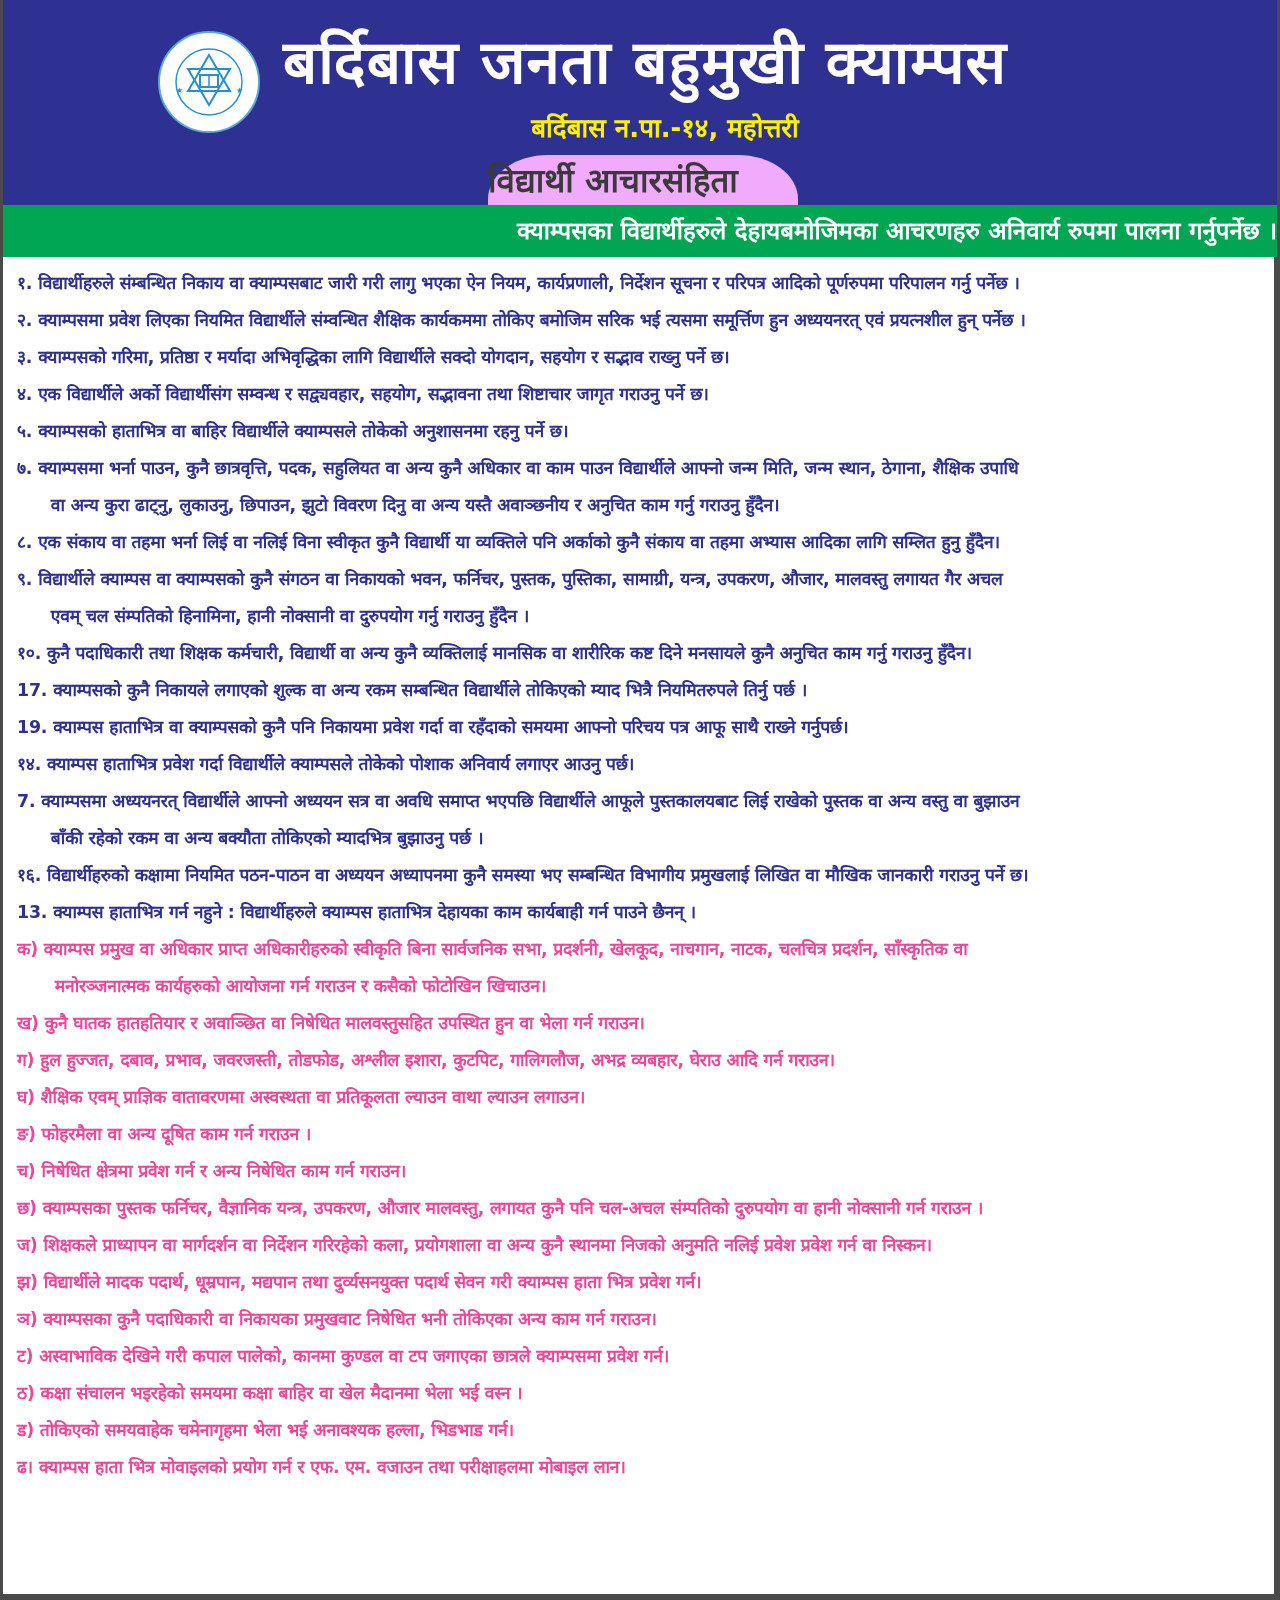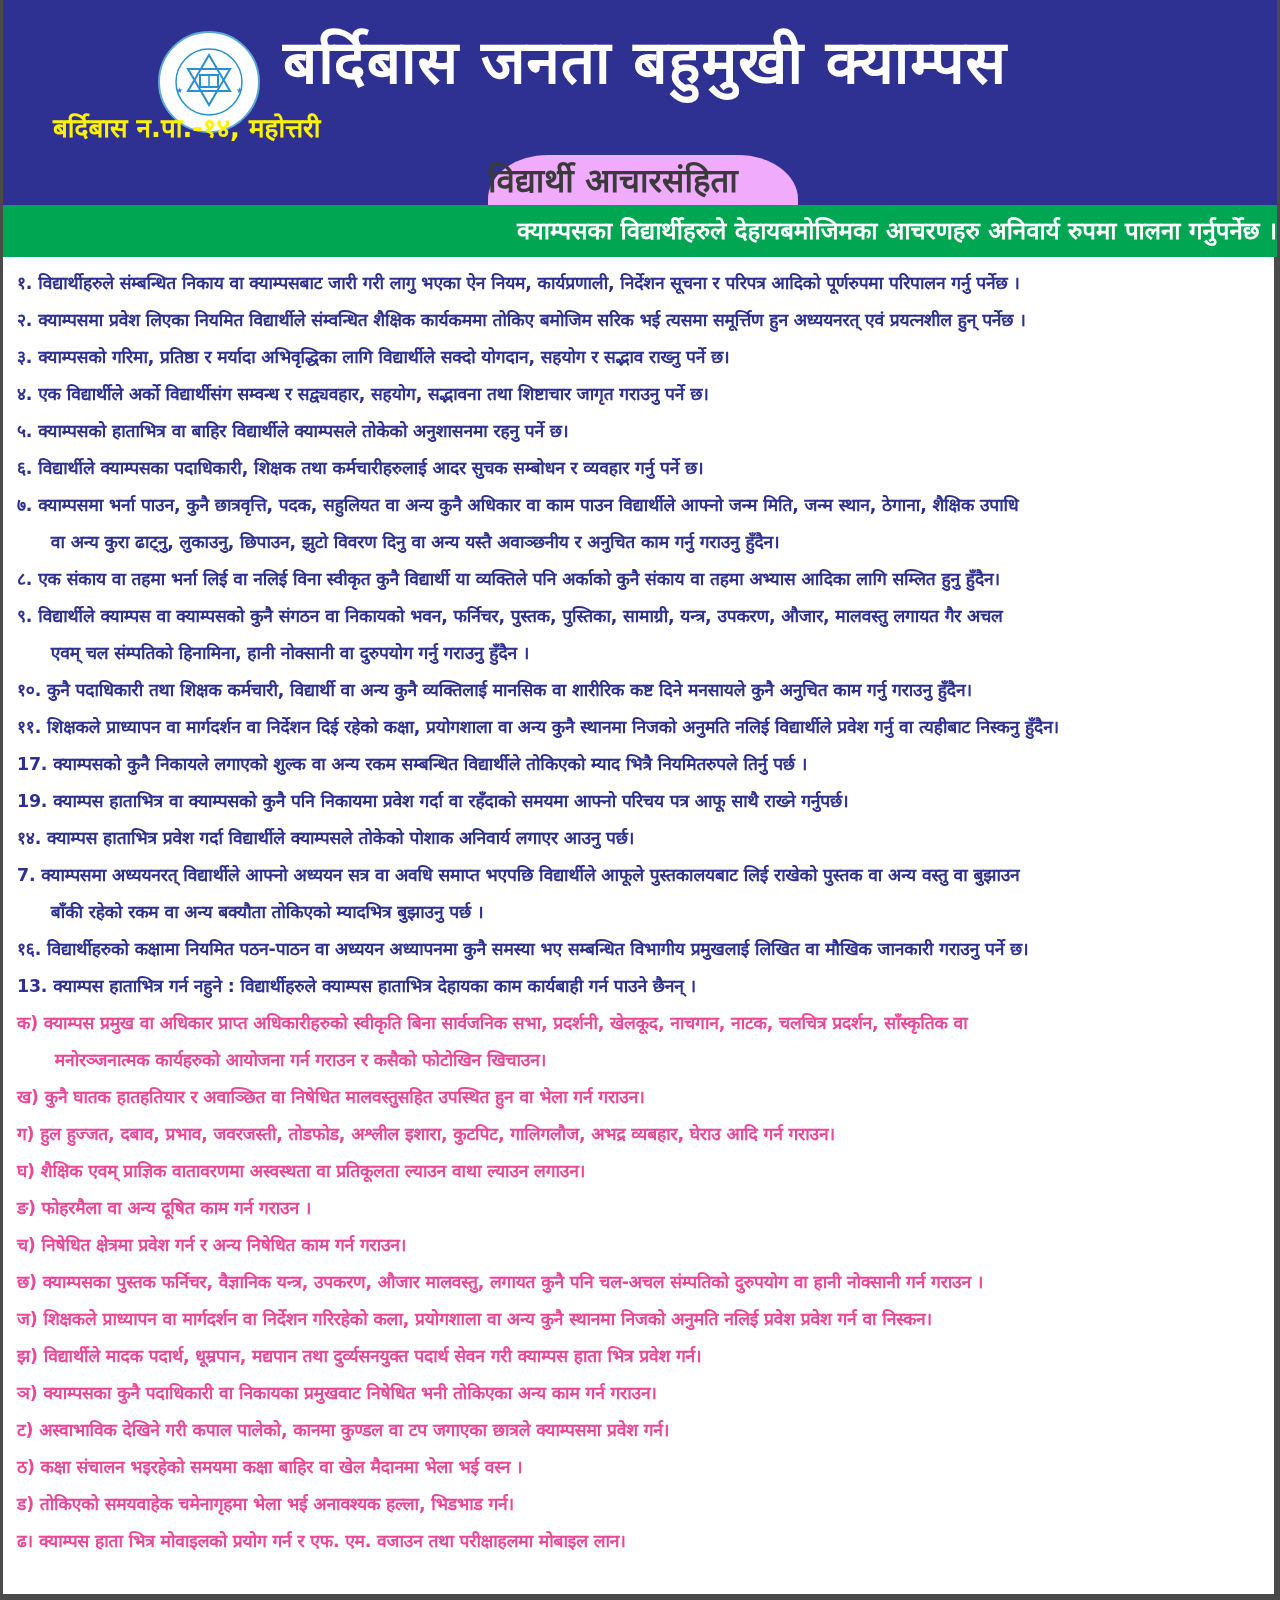--- a/index.html
+++ b/index.html
@@ -25,21 +25,21 @@
     background: #ffffff;
     border: 2px solid #5aa7d8;
   }
   .logo svg { position: absolute; left: 0; top: 0; }
   .title {
     position: absolute; left: 280px; top: 22px; width: 840px;
     color: #ffffff; font-weight: bold; font-size: 60px; line-height: 80px;
     letter-spacing: 1px; white-space: nowrap;
   }
   .subtitle {
-    position: absolute; left: 0; top: 108px; width: 1274px; 
+    position: absolute; left: 0; top: 108px; width: 1274px; text-align: center;
     color: #fff200; font-weight: bold; font-size: 26px; line-height: 40px;
     padding-left: 50px;
   }
   .tab-label {
     position: absolute; left: 485px; top: 155px; width: 310px; height: 52px;
     background: #f0abfc;
     border-radius: 60px 60px 0 0 / 44px 44px 0 0;
     color: #3a3a3a; font-weight: bold; font-size: 33px; line-height: 52px;
     text-align: left;
   }
@@ -106,38 +106,32 @@
         <div class="rule">
           <div class="line" style="transform: scaleX(0.996); transform-origin: left center;"><span class="num">३.</span> <span>क्याम्पसको गरिमा, प्रतिष्ठा र मर्यादा अभिवृद्धिका लागि विद्यार्थीले सक्दो योगदान, सहयोग र सद्भाव राख्नु पर्ने छ।</span></div>
         </div>
         <div class="rule">
           <div class="line" style="transform: scaleX(0.996); transform-origin: left center;"><span class="num">४.</span> <span>एक विद्यार्थीले अर्को विद्यार्थीसंग सम्वन्ध र सद्व्यवहार, सहयोग, सद्भावना तथा शिष्टाचार जागृत गराउनु पर्ने छ।</span></div>
         </div>
         <div class="rule">
           <div class="line" style="transform: scaleX(0.996); transform-origin: left center;"><span class="num">५.</span> <span>क्याम्पसको हाताभित्र वा बाहिर विद्यार्थीले क्याम्पसले तोकेको अनुशासनमा रहनु पर्ने छ।</span></div>
         </div>
         <div class="rule">
-          <div class="line" style="transform: scaleX(0.996); transform-origin: left center;"><span class="num">६.</span> <span>विद्यार्थीले क्याम्पसका पदाधिकारी, शिक्षक तथा कर्मचारीहरुलाई आदर सुचक सम्बोधन र व्यवहार गर्नु पर्ने छ।</span></div>
-        </div>
-        <div class="rule">
           <div class="line" style="transform: scaleX(0.996); transform-origin: left center;"><span class="num">७.</span> <span>क्याम्पसमा भर्ना पाउन, कुनै छात्रवृत्ति, पदक, सहुलियत वा अन्य कुनै अधिकार वा काम पाउन विद्यार्थीले आफ्नो जन्म मिति, जन्म स्थान, ठेगाना, शैक्षिक उपाधि</span></div>
           <div class="line cont" style="transform: scaleX(0.996); transform-origin: left center;"><span>वा अन्य कुरा ढाट्नु, लुकाउनु, छिपाउन, झुटो विवरण दिनु वा अन्य यस्तै अवाञ्छनीय र अनुचित काम गर्नु गराउनु हुँदैन।</span></div>
         </div>
         <div class="rule">
           <div class="line" style="transform: scaleX(0.996); transform-origin: left center;"><span class="num">८.</span> <span>एक संकाय वा तहमा भर्ना लिई वा नलिई विना स्वीकृत कुनै विद्यार्थी या व्यक्तिले पनि अर्काको कुनै संकाय वा तहमा अभ्यास आदिका लागि सम्लित हुनु हुँदैन।</span></div>
         </div>
         <div class="rule">
           <div class="line" style="transform: scaleX(0.996); transform-origin: left center;"><span class="num">९.</span> <span>विद्यार्थीले क्याम्पस वा क्याम्पसको कुनै संगठन वा निकायको भवन, फर्निचर, पुस्तक, पुस्तिका, सामाग्री, यन्त्र, उपकरण, औजार, मालवस्तु लगायत गैर अचल</span></div>
           <div class="line cont" style="transform: scaleX(0.996); transform-origin: left center;"><span>एवम् चल संम्पतिको हिनामिना, हानी नोक्सानी वा दुरुपयोग गर्नु गराउनु हुँदैन ।</span></div>
         </div>
         <div class="rule">
           <div class="line" style="transform: scaleX(0.996); transform-origin: left center;"><span class="num">१०.</span> <span>कुनै पदाधिकारी तथा शिक्षक कर्मचारी, विद्यार्थी वा अन्य कुनै व्यक्तिलाई मानसिक वा शारीरिक कष्ट दिने मनसायले कुनै अनुचित काम गर्नु गराउनु हुँदैन।</span></div>
-        </div>
-        <div class="rule">
-          <div class="line" style="transform: scaleX(0.996); transform-origin: left center;"><span class="num">११.</span> <span>शिक्षकले प्राध्यापन वा मार्गदर्शन वा निर्देशन दिई रहेको कक्षा, प्रयोगशाला वा अन्य कुनै स्थानमा निजको अनुमति नलिई विद्यार्थीले प्रवेश गर्नु वा त्यहीबाट निस्कनु हुँदैन।</span></div>
         </div>
         <div class="rule">
           <div class="line" style="transform: scaleX(0.996); transform-origin: left center;"><span class="num">17.</span> <span>क्याम्पसको कुनै निकायले लगाएको शुल्क वा अन्य रकम सम्बन्धित विद्यार्थीले तोकिएको म्याद भित्रै नियमितरुपले तिर्नु पर्छ ।</span></div>
         </div>
         <div class="rule">
           <div class="line" style="transform: scaleX(0.996); transform-origin: left center;"><span class="num">19.</span> <span>क्याम्पस हाताभित्र वा क्याम्पसको कुनै पनि निकायमा प्रवेश गर्दा वा रहँदाको समयमा आफ्नो परिचय पत्र आफू साथै राख्ने गर्नुपर्छ।</span></div>
         </div>
         <div class="rule">
           <div class="line" style="transform: scaleX(0.996); transform-origin: left center;"><span class="num">१४.</span> <span>क्याम्पस हाताभित्र प्रवेश गर्दा विद्यार्थीले क्याम्पसले तोकेको पोशाक अनिवार्य लगाएर आउनु पर्छ।</span></div>
         </div>

